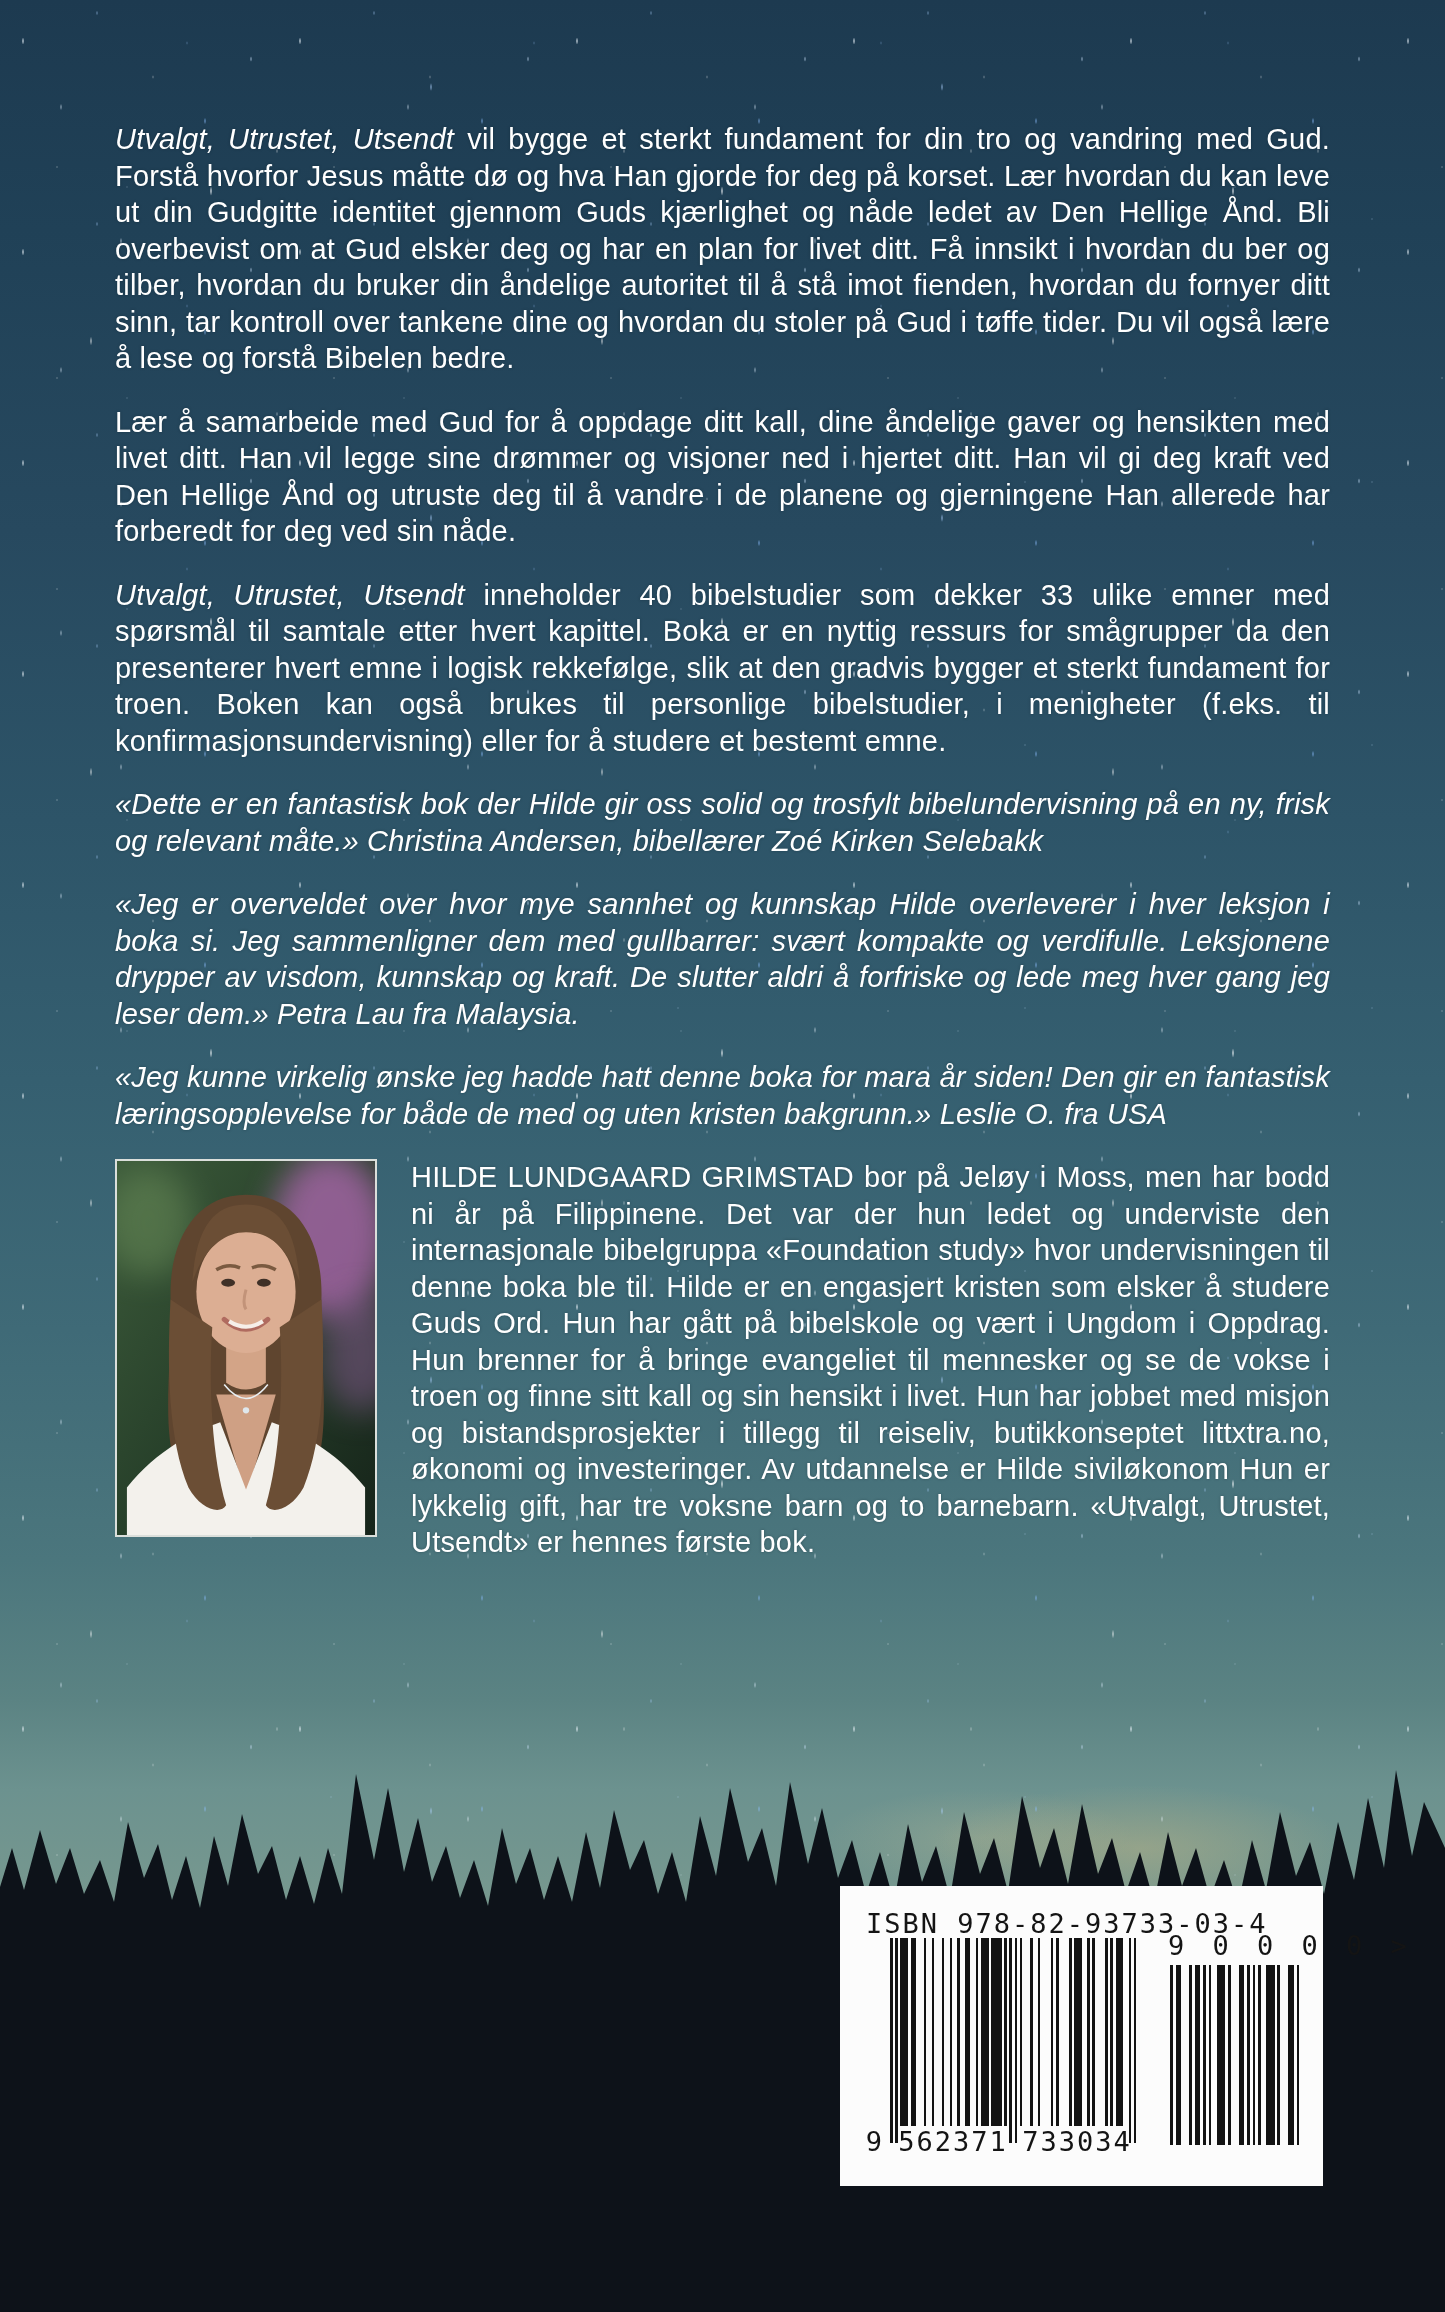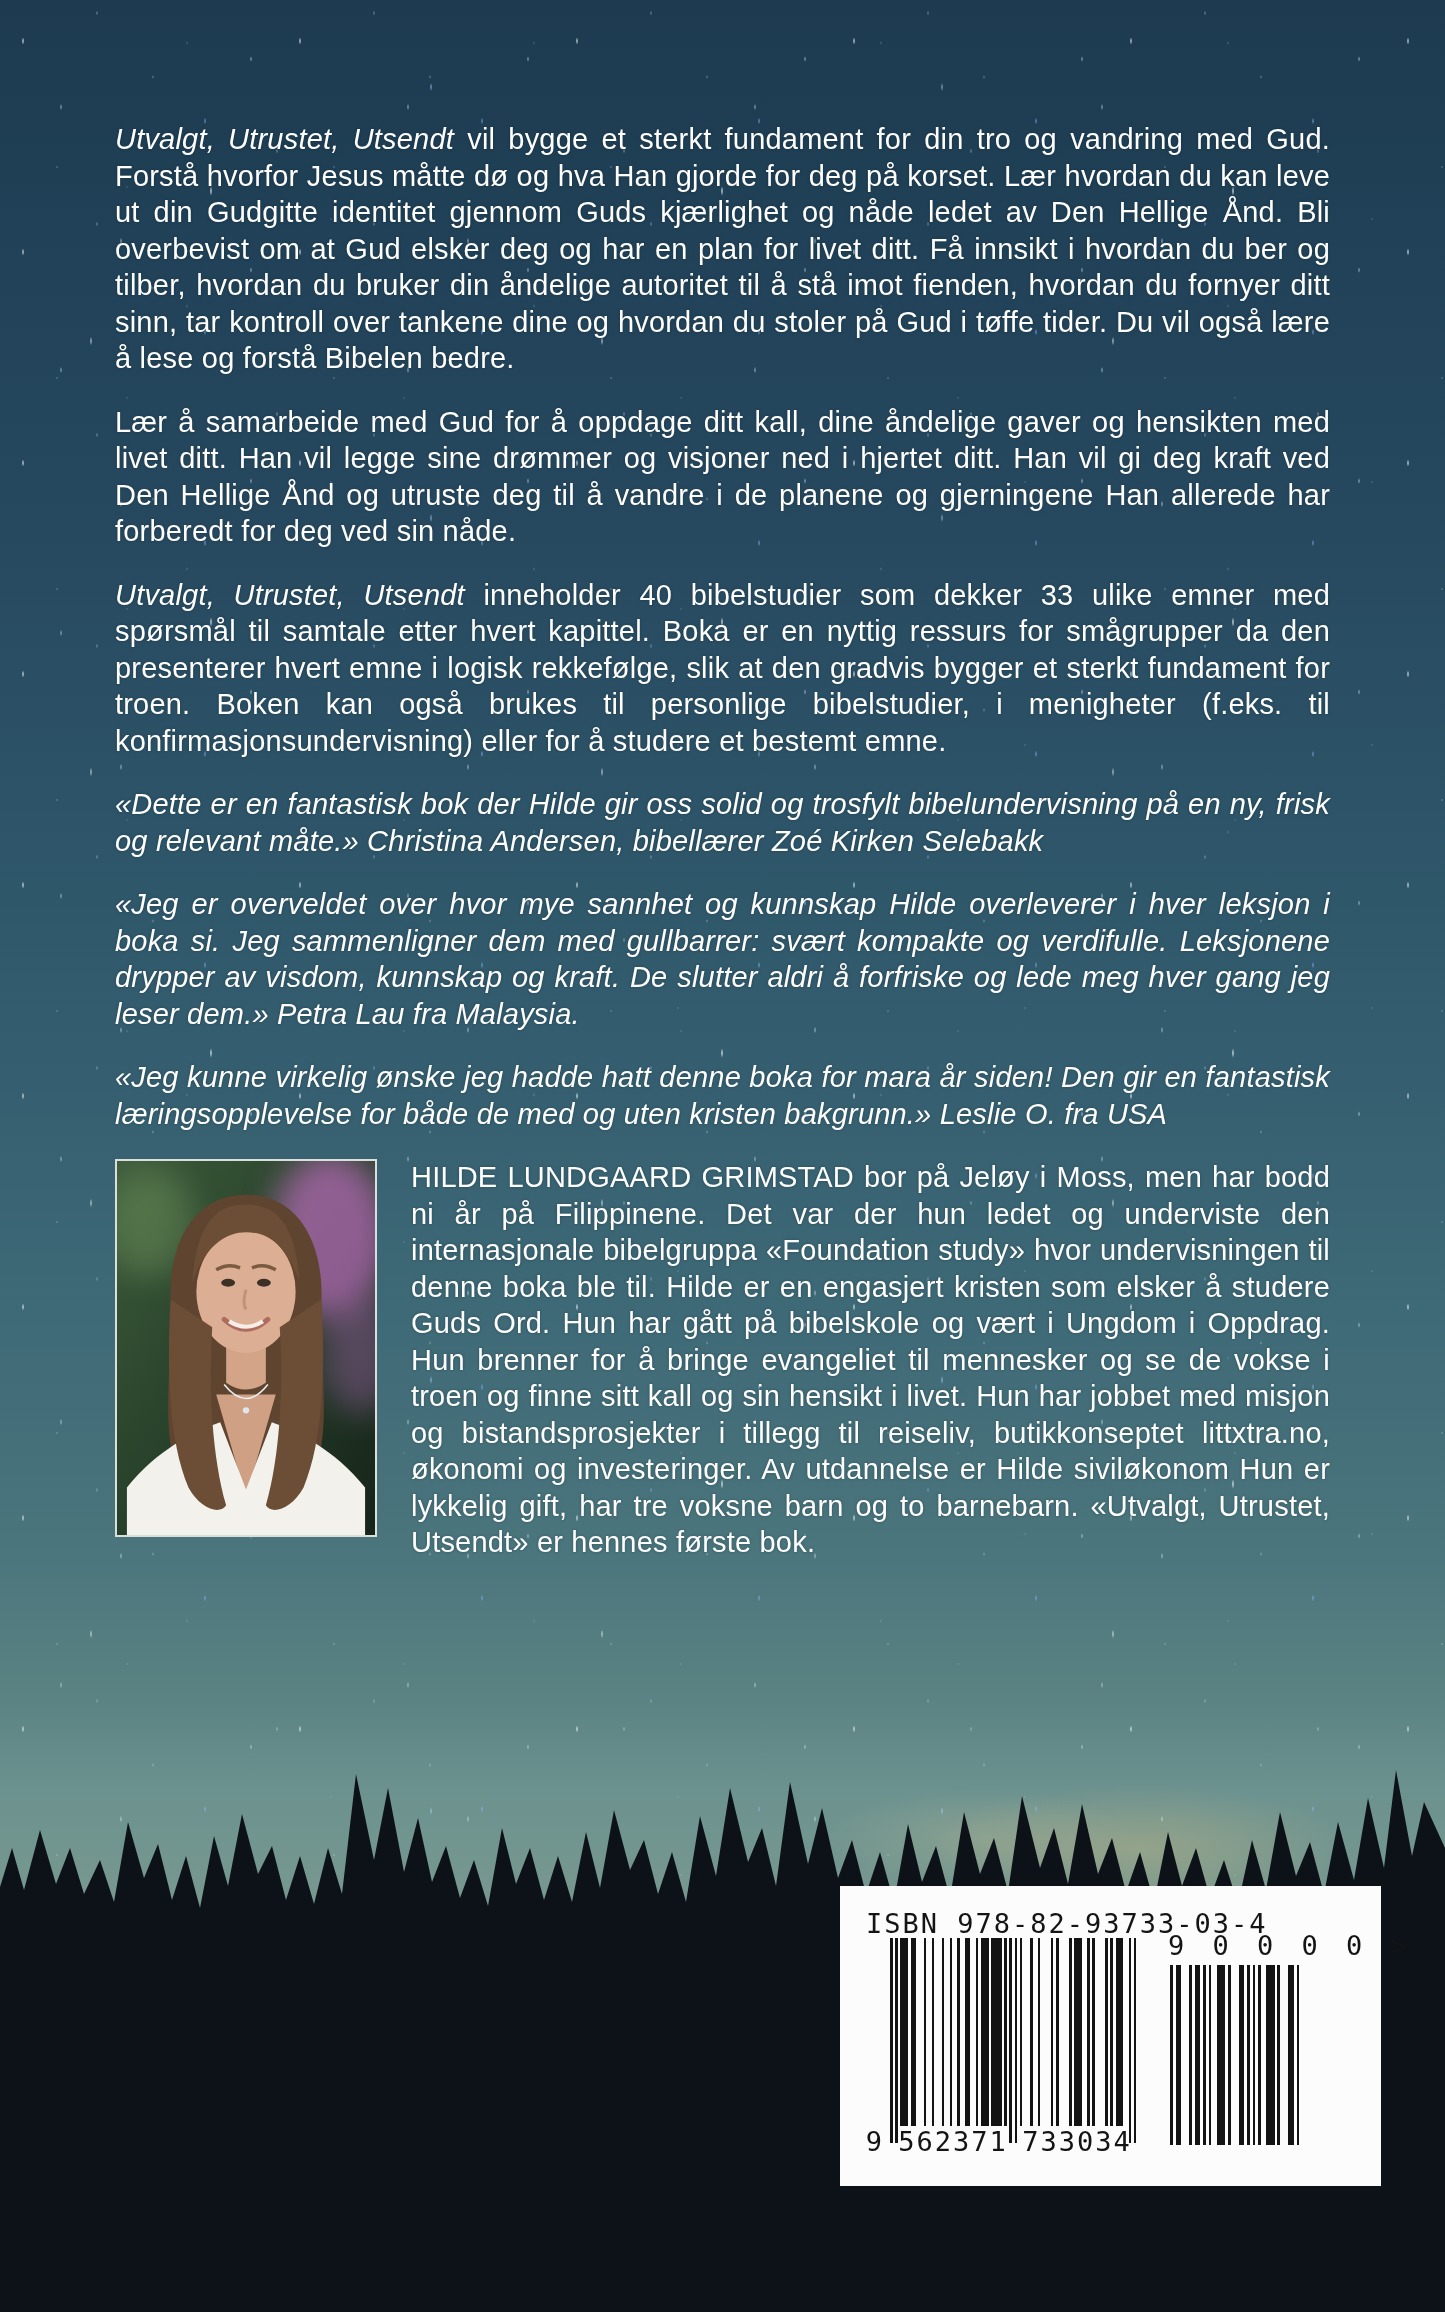--- a/index.html
+++ b/index.html
@@ -53,23 +53,24 @@
   .it{font-style:italic;}
   .quote{font-style:italic;}
   .bio{display:flex;gap:34px;align-items:flex-start;margin-top:1px;}
   .photo{
     flex:none;width:258px;height:374px;margin:0;position:relative;
     border:2px solid rgba(252,253,252,.85);background:#233a27;
   }
   .photo svg{display:block;}
   .bio-text{flex:1;margin:0;text-align:justify;}
   .barcode-panel{
-    position:absolute;left:840px;top:1886px;width:541px;height:300px;
+    position:absolute;left:840px;top:1886px;width:460px;height:300px;
     background:#fcfcfc;z-index:4;color:#141414;
     font-family:"DejaVu Sans Mono", monospace;
+    padding-left:23px;
   }
   .isbn{position:absolute;left:26px;top:22px;font-size:27px;letter-spacing:2px;white-space:nowrap;}
   .ean{position:absolute;left:50px;top:52px;width:250px;height:222px;}
   .bars{display:flex;align-items:flex-start;}
   .bars i{display:block;flex:none;}
   .b1{background:#131313;}
   .b0{background:transparent;}
   .ean-digit{position:absolute;font-size:27px;top:188px;white-space:nowrap;}
   .dlead{left:-36px;width:28px;text-align:right;}
   .dl{left:8px;width:110px;text-align:center;letter-spacing:2px;}

